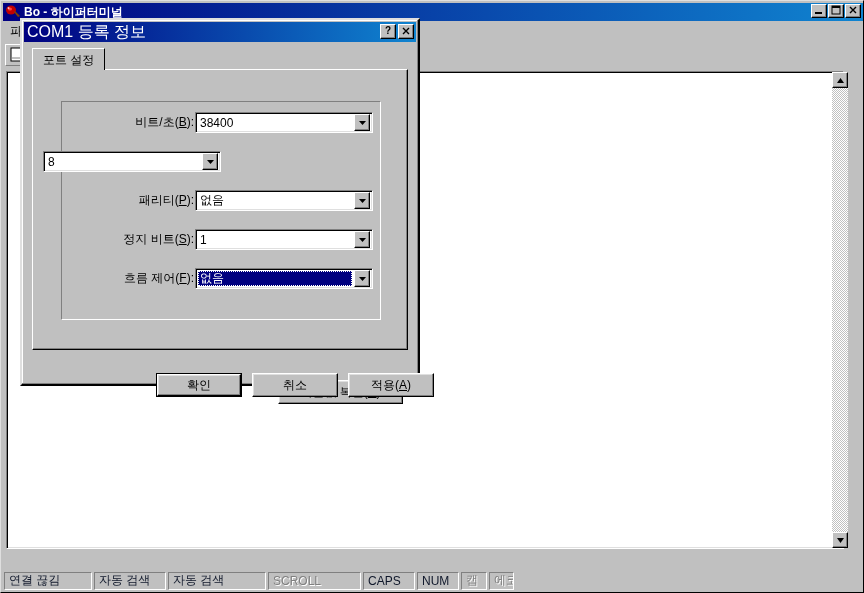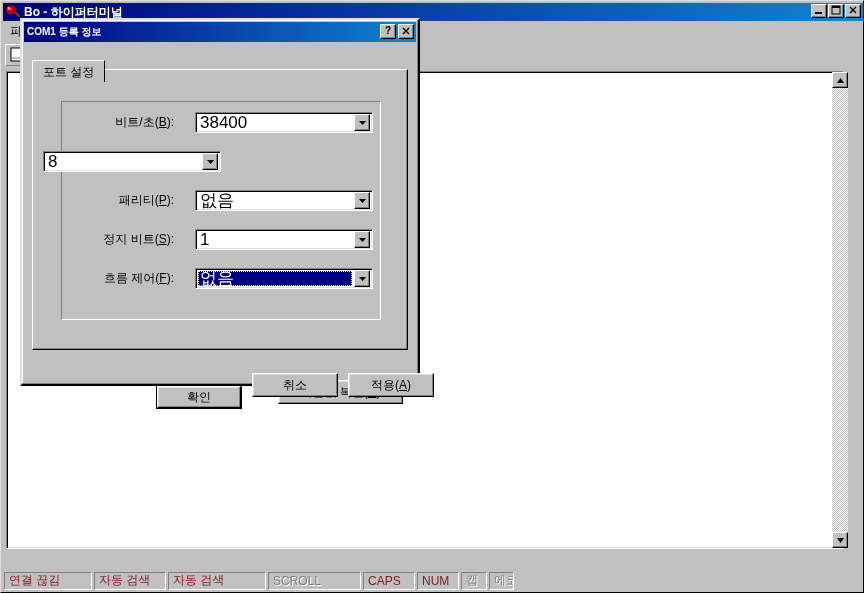--- a/index.html
+++ b/index.html
@@ -190,21 +190,21 @@
     box-sizing: border-box;
     border-top: 1px solid #808080;
     border-left: 1px solid #808080;
     border-right: 1px solid #ffffff;
     border-bottom: 1px solid #ffffff;
     display: flex;
     align-items: center;
     padding-left: 4px;
     margin-right: 2px;
     font-size: 12px;
-    color: #7f1d1d;
+    color: #0f172a;
     white-space: nowrap;
     overflow: hidden;
   }
   .status-panel.dim {
     color: #808080;
     text-shadow: 1px 1px 0 #ffffff;
   }
 
   
   #dialog {
@@ -224,22 +224,22 @@
     left: 2px; top: 2px;
     width: 392px; height: 20px;
     background: linear-gradient(to right, #000080 0%, #1084d0 100%);
     display: flex;
     align-items: center;
     box-sizing: border-box;
     padding-left: 3px;
   }
   #dialog-title-text {
     color: #ffffff;
-    font-size: 10px;
-    font-weight: bold;
+    font-size: 16px;
+    font-weight: normal;
     white-space: nowrap;
     text-align: center;
   }
   #dialog-window-controls {
     position: absolute;
     right: 2px; top: 2px;
     display: flex;
   }
   .dlgbtn {
     width: 16px; height: 15px;
@@ -260,21 +260,21 @@
   }
 
   
   #tabstrip {
     position: absolute;
     left: 10px; top: 28px;
     width: 376px; height: 22px;
   }
   .tab {
     position: absolute;
-    left: 0; top: 12px;
+    left: 0; top: 0;
     height: 22px;
     padding: 2px 10px 0 10px;
     background: #c0c0c0;
     box-sizing: border-box;
     border-top: 1px solid #ffffff;
     border-left: 1px solid #ffffff;
     border-right: 1px solid #000000;
     font-size: 12px;
     display: flex;
     align-items: center;
@@ -311,21 +311,21 @@
     position: absolute;
     left: 0;
     width: 340px;
     height: 21px;
     display: flex;
     align-items: center;
   }
   .form-label {
     width: 152px;
     text-align: right;
-    padding-right: 21px;
+    padding-right: 1px;
     font-size: 12px;
     color: #000;
     white-space: nowrap;
     box-sizing: border-box;
   }
   .combo {
     position: relative;
     width: 178px;
     height: 21px;
     background: #ffffff;
@@ -333,21 +333,21 @@
     border-top: 1px solid #808080;
     border-left: 1px solid #808080;
     border-right: 1px solid #ffffff;
     border-bottom: 1px solid #ffffff;
     box-shadow: inset 1px 1px 0 #000000, inset -1px -1px 0 #dfdfdf;
     display: flex;
     align-items: center;
     cursor: default;
   }
   .combo-value {
-    font-size: 17px;
+    font-size: 12px;
     color: #000;
     padding-left: 4px;
     white-space: nowrap;
     flex: 1 1 auto;
     overflow: hidden;
   }
   .combo.focused .combo-value {
     background: #000080;
     color: #ffffff;
     margin: 2px 2px 2px 2px;
@@ -408,21 +408,21 @@
   #btn-restore {
     position: absolute;
     left: 245px; top: 310px;
     width: 125px; height: 24px;
   }
   #dialog-buttons {
     position: absolute;
     left: 0; top: 353px;
     width: 400px; height: 26px;
   }
-  #btn-ok { position:absolute; left: 134px; top: 12px; width: 86px; height: 24px; }
+  #btn-ok { position:absolute; left: 134px; top: 0; width: 86px; height: 24px; }
   #btn-cancel { position:absolute; left: 230px; top: 0; width: 86px; height: 24px; }
   #btn-apply { position:absolute; left: 326px; top: 0; width: 86px; height: 24px; }
 
   .accel { text-decoration: underline; }
 </style>
 </head>
 <body>
 
 <div id="root">
 

